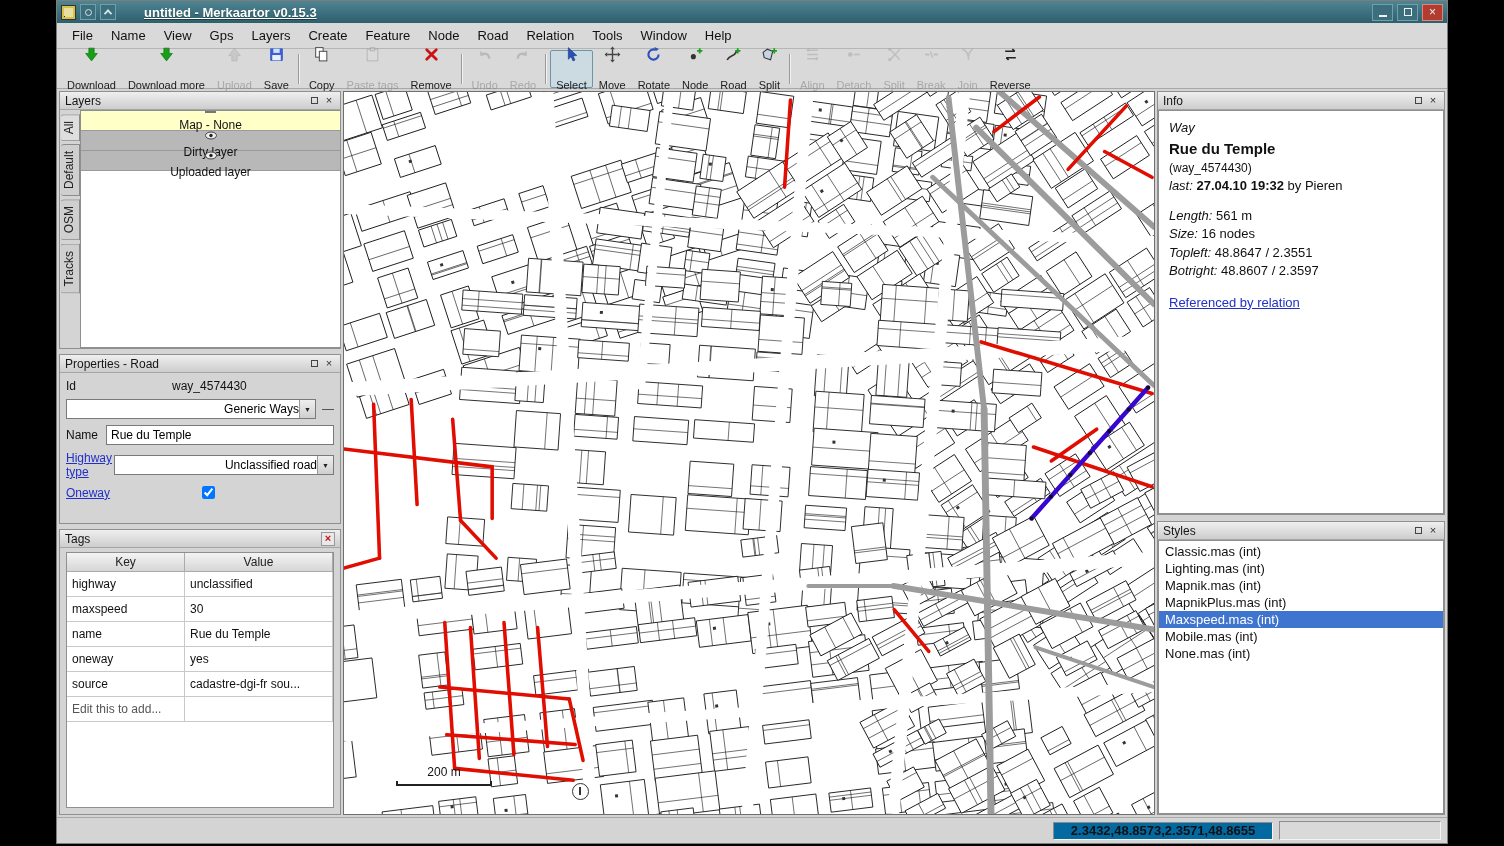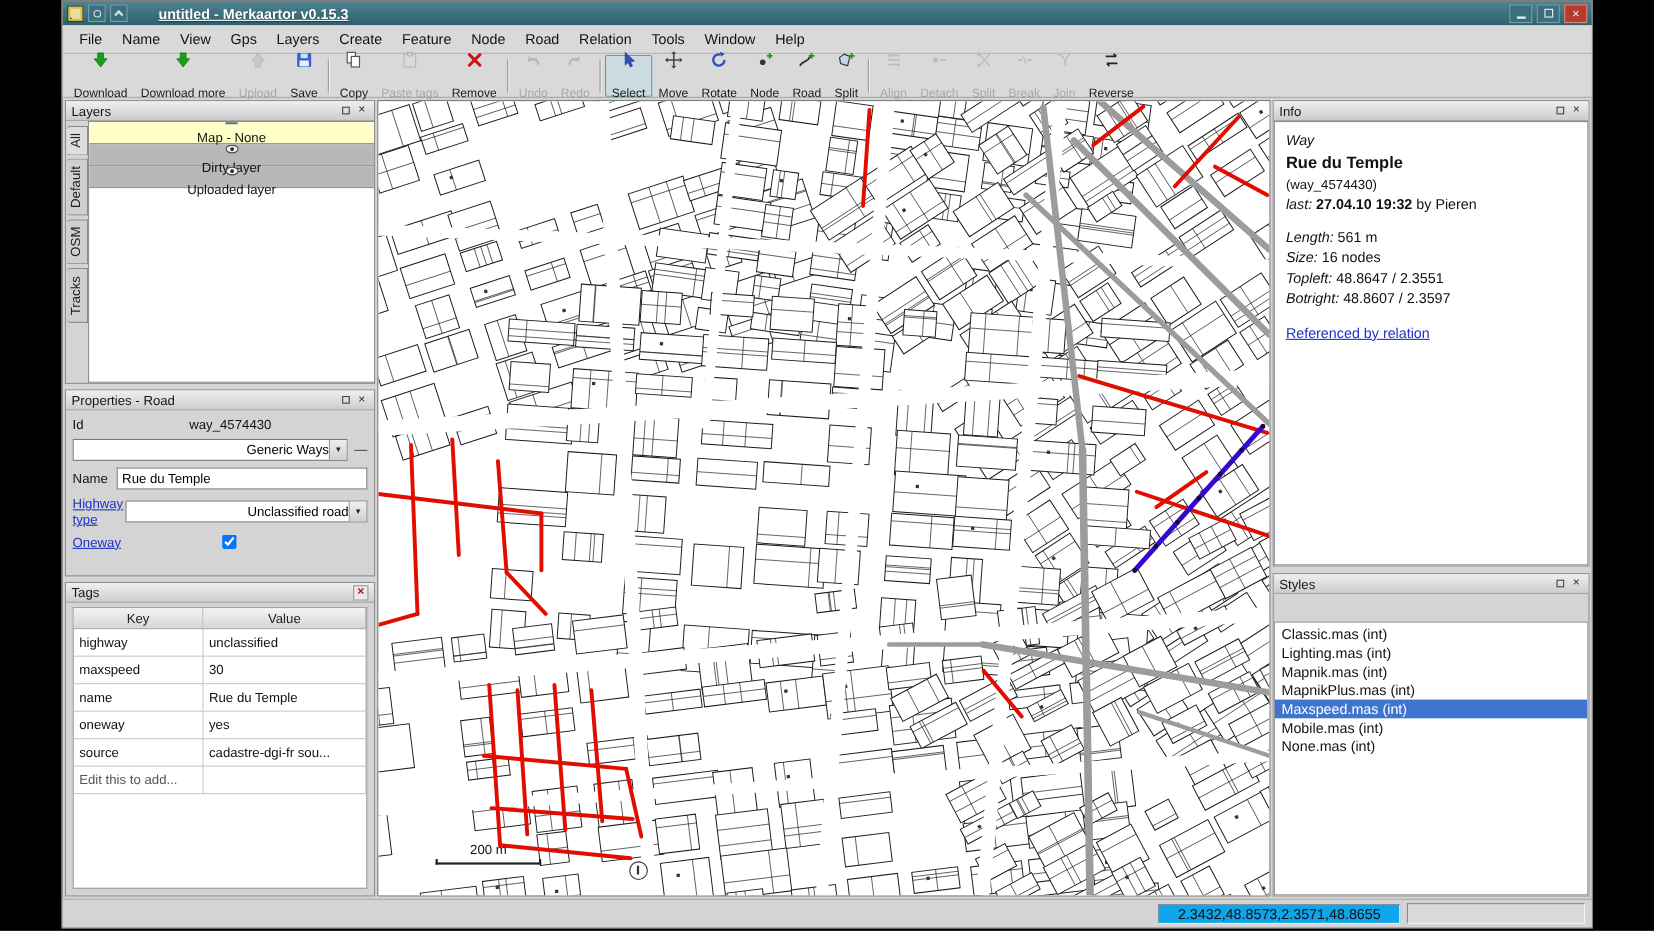--- a/index.html
+++ b/index.html
@@ -137,22 +137,22 @@
 
   
   .styles-body { flex:1; background:#fff; border:1px solid #8f8f8f; overflow:hidden; padding-top:2px; }
   .style-item { font-size:13px; color:#111; padding:1px 6px; white-space:nowrap; }
   .style-item.selected { background:#3f74cf; color:#fff; }
 
   
   .statusbar { height:26px; background:#d4d4d4; border-top:1px solid #a8a8a8; display:flex;
     align-items:center; padding:0 6px; gap:6px; flex:0 0 auto; }
   .coordbox { margin-left:auto; width:220px; height:18px; border:1px solid #8c8c8c;
-    border-bottom-color:#f4f4f4; border-right-color:#f4f4f4; background:#0ea5e9;
-    font-size:13px; color:#111; display:flex; align-items:center; justify-content:center; }
+    border-bottom-color:#f4f4f4; border-right-color:#f4f4f4; background:#0369a1;
+    font-size:13px; color:#111; display:flex; align-items:center; justify-content:center;font-weight:bold; }
   .sbox { width:162px; height:19px; border:1px solid #8c8c8c; border-bottom-color:#f4f4f4;
     border-right-color:#f4f4f4; background:#d9d9d9; }
 </style>
 </head>
 <body>
 
 <div class="window">
 
   <div class="titlebar">
     <div class="appicon"></div>
@@ -2042,21 +2042,21 @@
           <div class="info-gap"></div>
           <div><span class="it">Length:</span> <span>561 m</span></div>
           <div><span class="it">Size:</span> <span>16 nodes</span></div>
           <div><span class="it">Topleft:</span> <span>48.8647 / 2.3551</span></div>
           <div><span class="it">Botright:</span> <span>48.8607 / 2.3597</span></div>
           <div class="info-gap"></div>
           <div><span class="ilink">Referenced by relation</span></div>
         </div>
       </div>
 
-      <div class="dock" style="flex:1;gap:25px;">
+      <div class="dock" style="flex:1;">
         <div class="dock-header">
           <span class="dock-title">Styles</span>
           <span class="dockbtn">
               <span class="floatbox"></span>
             </span>
           <span class="dockbtn">×</span>
         </div>
         <div class="styles-body">
           <div class="style-item">Classic.mas (int)</div>
           <div class="style-item">Lighting.mas (int)</div>

